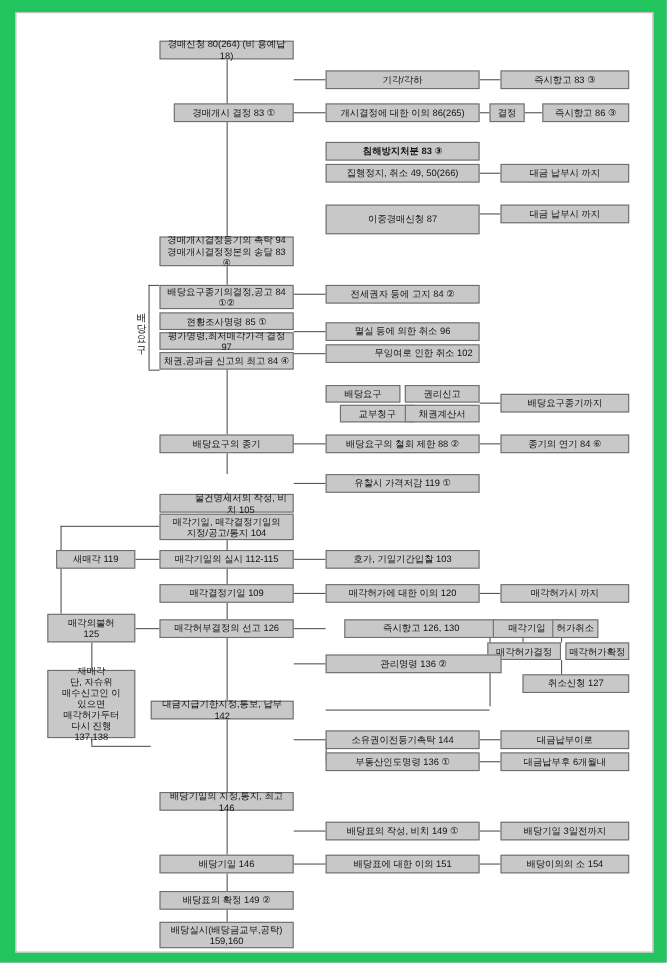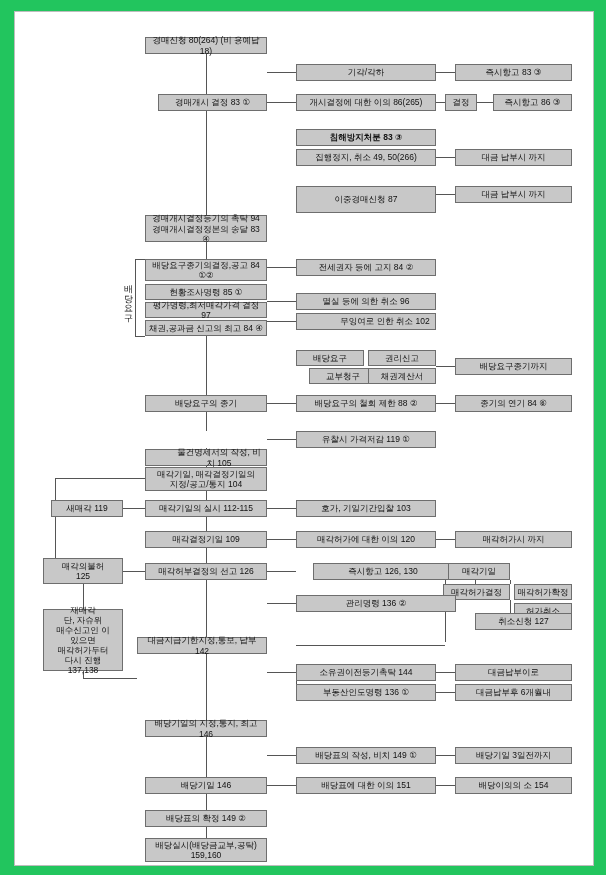--- a/index.html
+++ b/index.html
@@ -157,21 +157,21 @@
       <div class="node" style="left: 130px; top: 488px; width: 122px; height: 17px;">매각기일의 실시 112-115</div>
       <div class="node" style="left: 281px; top: 488px; width: 140px; height: 17px;">호가, 기일기간입찰 103</div>
       <div class="node" style="left: 130px; top: 519px; width: 122px; height: 17px;">매각결정기일 109</div>
       <div class="node" style="left: 281px; top: 519px; width: 140px; height: 17px;">매각허가에 대한 이의 120</div>
       <div class="node" style="left: 440px; top: 519px; width: 117px; height: 17px;">매각허가시 까지</div>
       <div class="node" style="left: 28px; top: 546px; width: 80px; height: 26px;">매각의불허
 125</div>
       <div class="node" style="left: 130px; top: 551px; width: 122px; height: 17px;">매각허부결정의 선고 126</div>
       <div class="node" style="left: 298px; top: 551px; width: 140px; height: 17px;">즉시항고 126, 130</div>
       <div class="node" style="left: 433px; top: 551px; width: 62px; height: 17px;">매각기일</div>
-      <div class="node" style="left: 499px; top: 551px; width: 58px; height: 17px; margin-top: 40px;">허가취소</div>
+      <div class="node" style="left: 487px; top: 551px; width: 42px; height: 17px;">허가취소</div>
       <div class="node" style="left: 428px; top: 572px; width: 67px; height: 16px;">매각허가결정</div>
       <div class="node" style="left: 499px; top: 572px; width: 58px; height: 16px;">매각허가확정</div>
       <div class="node" style="left: 281px; top: 583px; width: 160px; height: 17px;">관리명령 136 ②</div>
       <div class="node" style="left: 460px; top: 601px; width: 97px; height: 17px;">취소신청 127</div>
       <div class="node" style="left: 28px; top: 597px; width: 80px; height: 62px;">재매각
 단, 자슈위
 매수신고인 이
 있으면
 매각허가두터
 다시 진행

